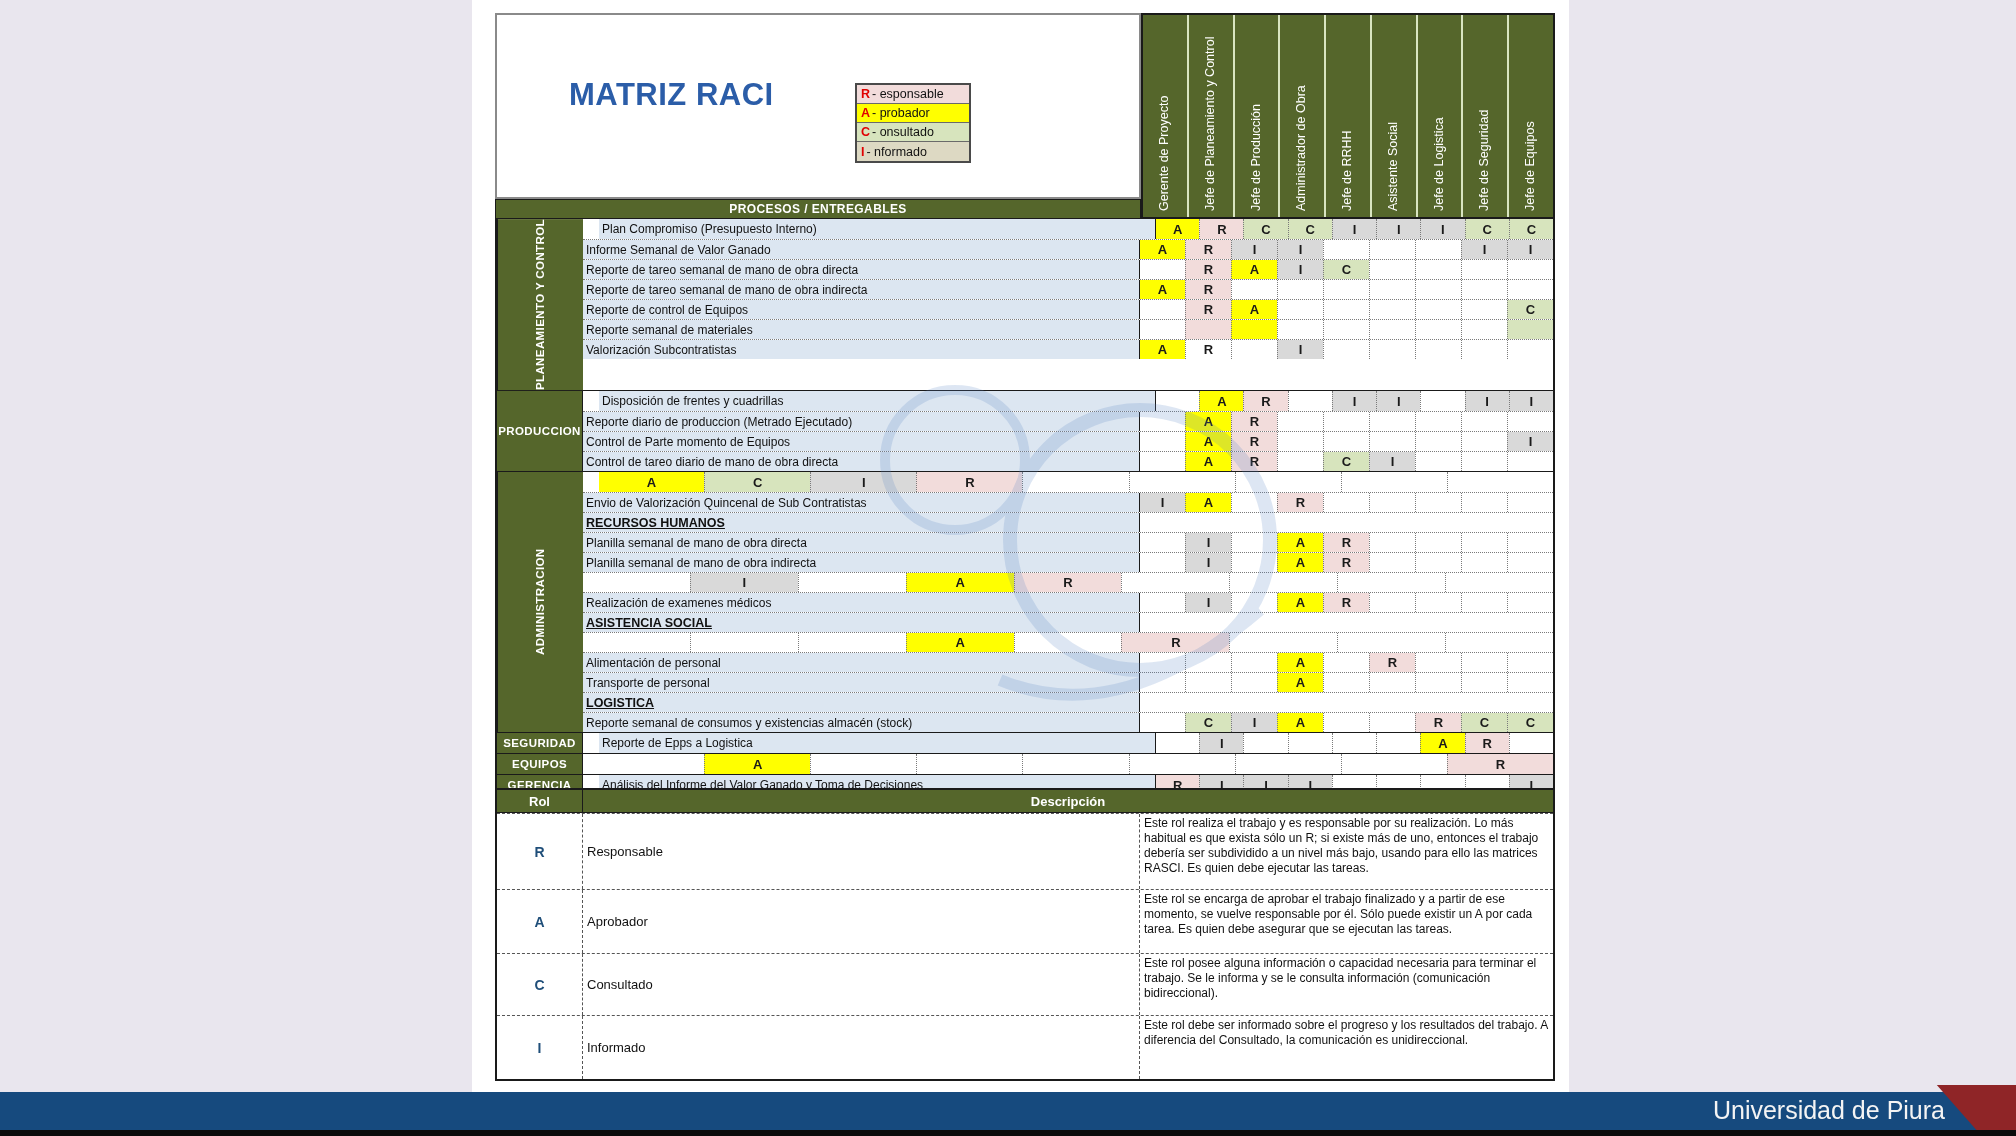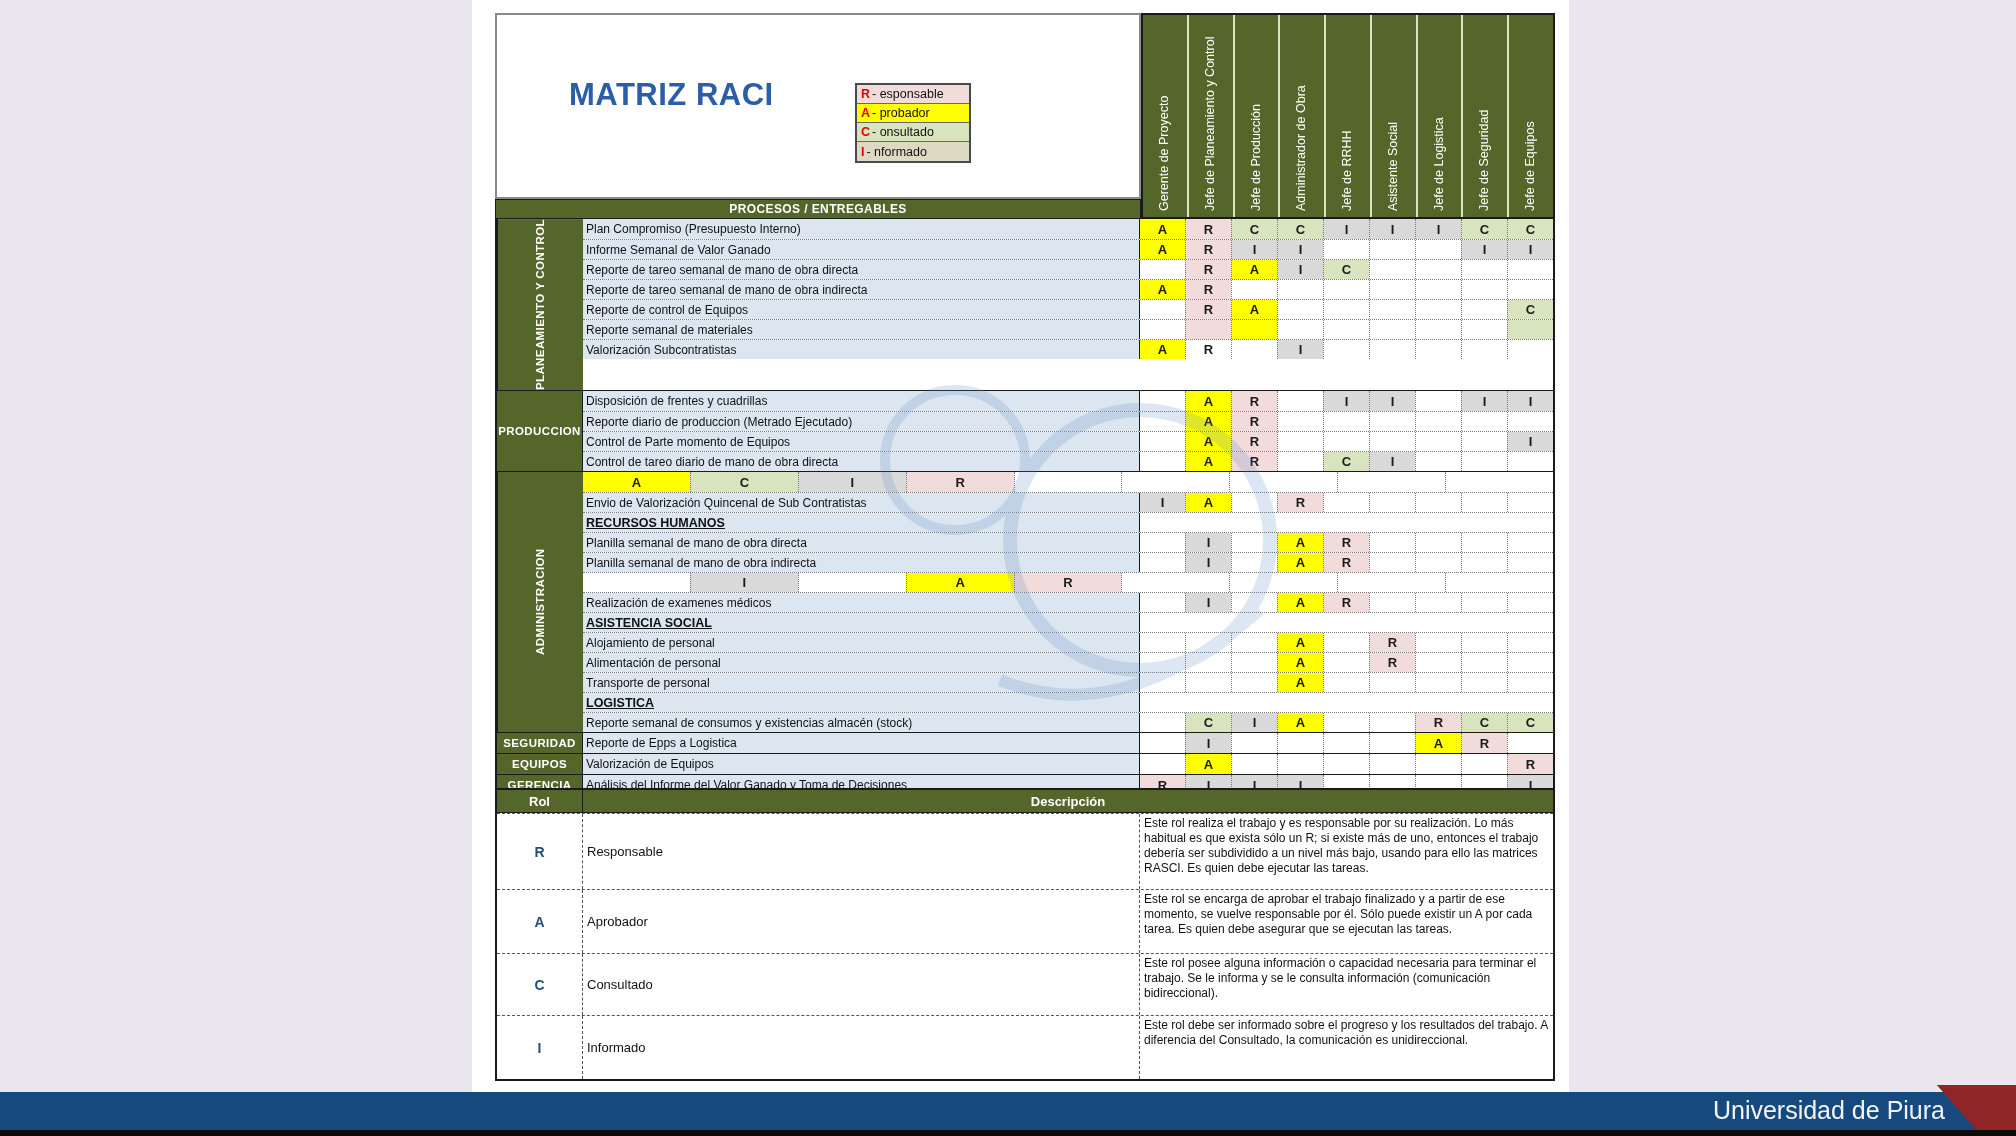--- a/index.html
+++ b/index.html
@@ -35,21 +35,21 @@
   #matrix-body{position:absolute;left:495px;top:219px;width:1060px;border:2px solid #1a1a1a;border-top:none;
                box-sizing:border-box;background:#fff;}
   .m-group{display:flex;border-top:1.5px solid #1a1a1a;}
   .m-group:first-child{border-top:none;}
   .m-glabel{width:86px;min-width:86px;background:#55662b;color:#fff;font-weight:bold;font-size:11.5px;
             display:flex;align-items:center;justify-content:center;text-align:center;letter-spacing:.4px;
             border-right:1.5px solid #1a1a1a;box-sizing:border-box;line-height:1.3;}
   .m-glabel.vert{writing-mode:vertical-rl;transform:rotate(180deg);}
   .m-rows{flex:1;display:flex;flex-direction:column;}
   .m-row{display:flex;height:20px;min-height:20px;border-top:1px dotted #7a7a7a;box-sizing:border-box;}
-  .m-row:first-child{border-top:none;}
+  .m-row:first-child{border-top:none;margin-left:16px;}
   .m-task{width:557px;min-width:557px;background:#dce6f1;font-size:12px;color:#111;display:flex;align-items:center;
           padding-left:3px;box-sizing:border-box;border-right:1.5px solid #1a1a1a;white-space:nowrap;overflow:hidden;}
   .m-task.sub{font-weight:bold;text-decoration:underline;font-size:12.5px;}
   .m-cells{flex:1;display:flex;}
   .m-cells.merged{background:#fff;}
   .m-cell{flex:1;border-left:1px dotted #7a7a7a;display:flex;align-items:center;justify-content:center;
           font-size:13px;font-weight:600;color:#1a1a1a;box-sizing:border-box;}
   .m-cell:first-child{border-left:none;}
 
   
@@ -391,21 +391,20 @@
               <div class="m-cell" style="background: rgb(255, 255, 255);"></div>
               <div class="m-cell" style="background: rgb(255, 255, 255);"></div>
               <div class="m-cell" style="background: rgb(255, 255, 255);"></div>
             </div>
           </div>
           <div class="m-row">
             <div class="m-task sub">ASISTENCIA SOCIAL</div>
             <div class="m-cells merged"></div>
           </div>
           <div class="m-row">
-            <div class="m-task">Alojamiento de personal</div>
             <div class="m-cells">
               <div class="m-cell" style="background: rgb(255, 255, 255);"></div>
               <div class="m-cell" style="background: rgb(255, 255, 255);"></div>
               <div class="m-cell" style="background: rgb(255, 255, 255);"></div>
               <div class="m-cell" style="background: rgb(255, 255, 0);">A</div>
               <div class="m-cell" style="background: rgb(255, 255, 255);"></div>
               <div class="m-cell" style="background: rgb(242, 220, 219);">R</div>
               <div class="m-cell" style="background: rgb(255, 255, 255);"></div>
               <div class="m-cell" style="background: rgb(255, 255, 255);"></div>
               <div class="m-cell" style="background: rgb(255, 255, 255);"></div>
@@ -475,21 +474,20 @@
               <div class="m-cell" style="background: rgb(242, 220, 219);">R</div>
               <div class="m-cell" style="background: rgb(255, 255, 255);"></div>
             </div>
           </div>
         </div>
       </div>
       <div class="m-group">
         <div class="m-glabel">EQUIPOS</div>
         <div class="m-rows">
           <div class="m-row">
-            <div class="m-task">Valorización de Equipos</div>
             <div class="m-cells">
               <div class="m-cell" style="background: rgb(255, 255, 255);"></div>
               <div class="m-cell" style="background: rgb(255, 255, 0);">A</div>
               <div class="m-cell" style="background: rgb(255, 255, 255);"></div>
               <div class="m-cell" style="background: rgb(255, 255, 255);"></div>
               <div class="m-cell" style="background: rgb(255, 255, 255);"></div>
               <div class="m-cell" style="background: rgb(255, 255, 255);"></div>
               <div class="m-cell" style="background: rgb(255, 255, 255);"></div>
               <div class="m-cell" style="background: rgb(255, 255, 255);"></div>
               <div class="m-cell" style="background: rgb(242, 220, 219);">R</div>

